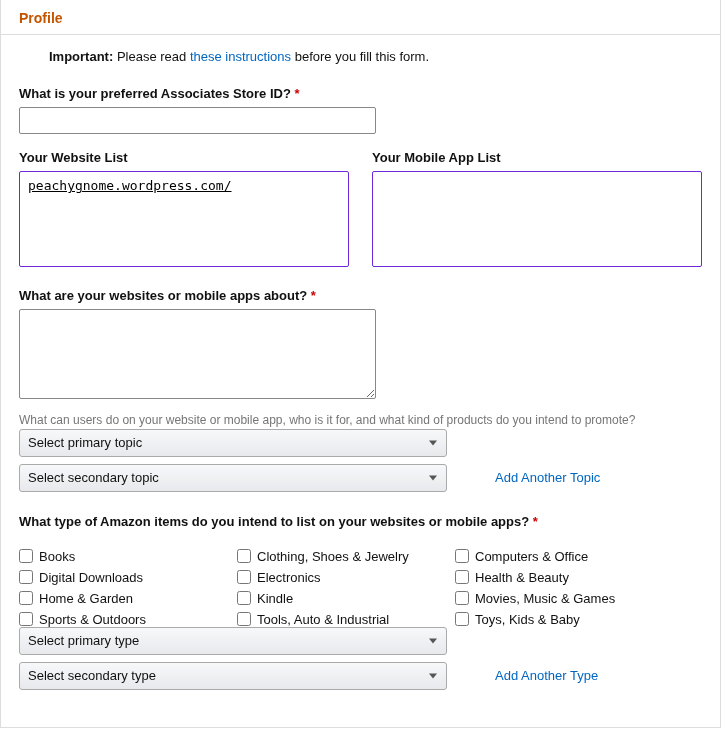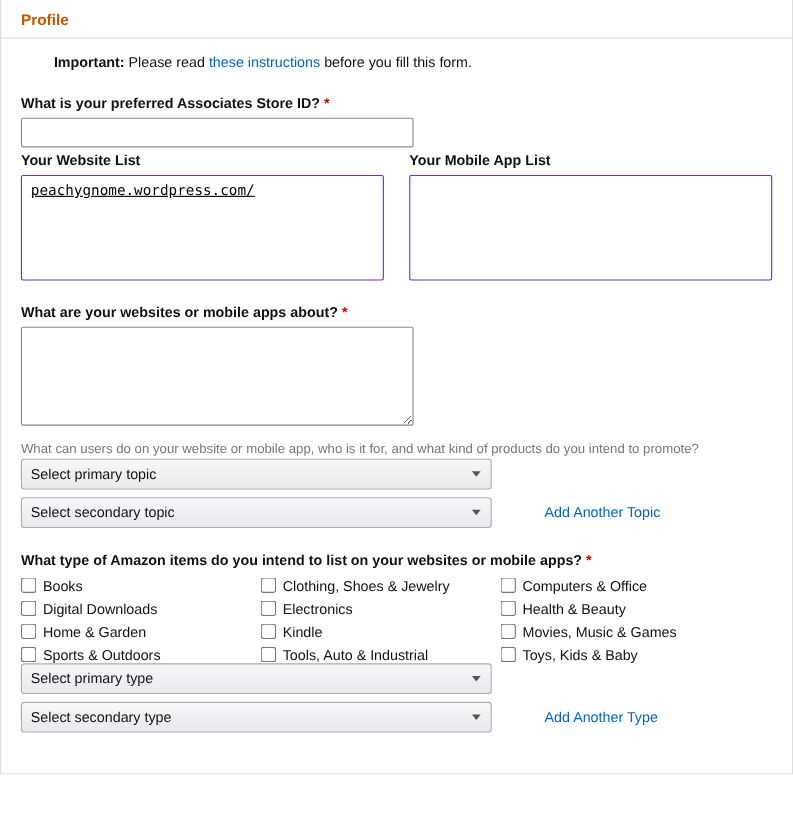--- a/index.html
+++ b/index.html
@@ -43,21 +43,21 @@
       width: 357px;
       height: 27px;
       border: 1px solid #888;
       border-radius: 2px;
       padding: 3px 6px;
       font-size: 13px;
     }
     .two-col {
       display: flex;
       gap: 23px;
-      margin-top: 4px;
+      margin-top: 16px;
     }
     .col { flex: 1; }
     .textarea {
       width: 100%;
       height: 96px;
       border: 1px solid #6d28d9;
       border-radius: 2px;
       padding: 6px 8px;
       font-size: 13px;
       resize: none;
@@ -109,21 +109,21 @@
     .select-row {
       display: flex;
       align-items: center;
       gap: 48px;
       margin-bottom: 7px;
     }
     .checkbox-grid {
       display: grid;
       grid-template-columns: 218px 218px 218px;
       row-gap: 6px;
-      margin-top: 8px;
+      margin-top: 20px;
     }
     .checkbox-item {
       display: flex;
       align-items: center;
       gap: 6px;
       font-size: 13px;
     }
     .checkbox-item input[type="checkbox"] {
       width: 14px;
       height: 14px;

